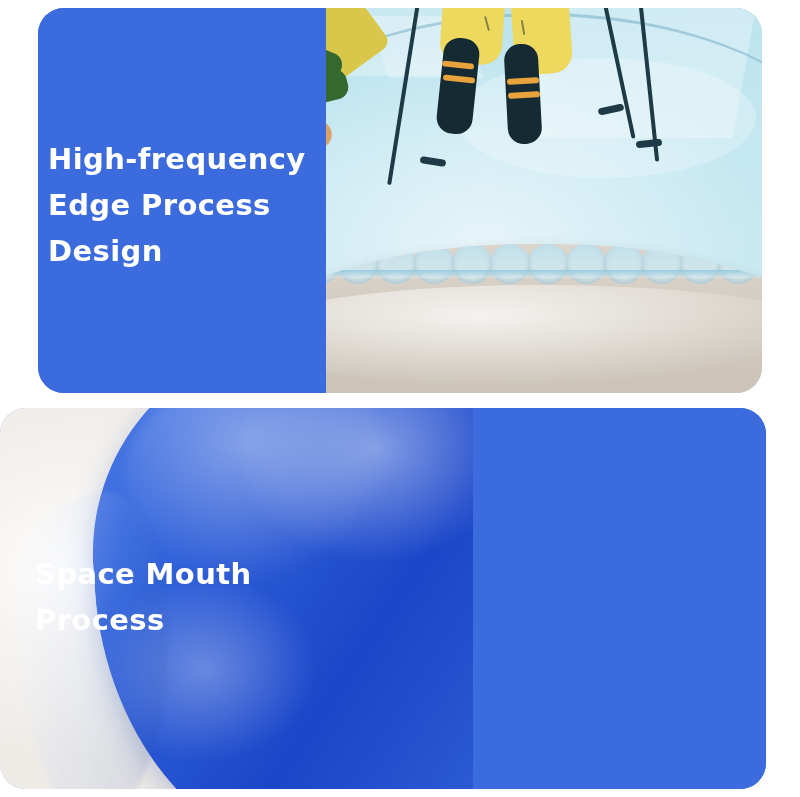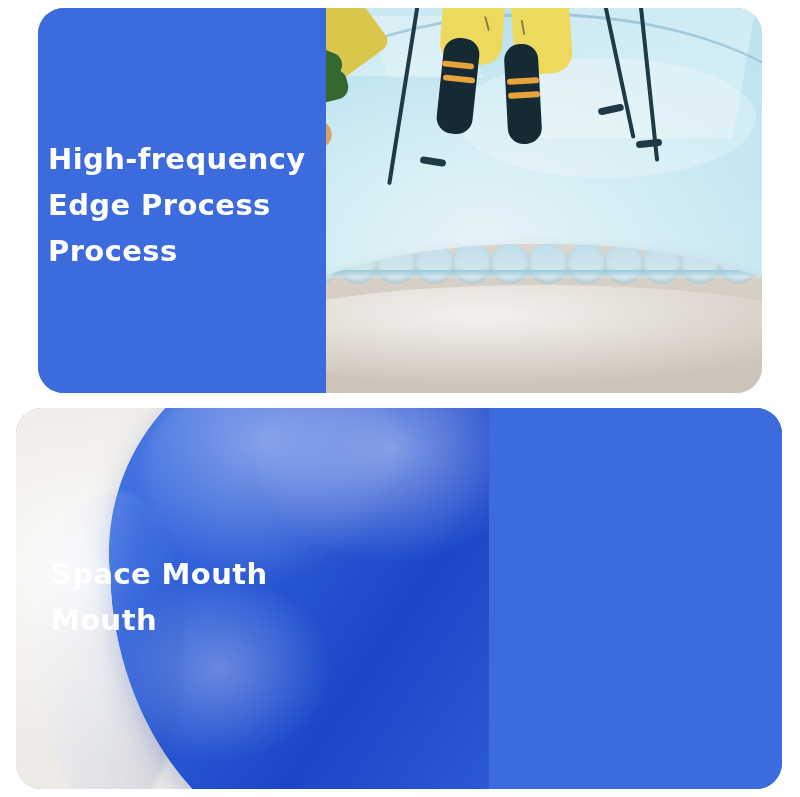--- a/index.html
+++ b/index.html
@@ -168,21 +168,20 @@
   
   .section-bottom {
     position: absolute;
     left: 0px;
     top: 408px;
     width: 766px;
     height: 381px;
     border-radius: 26px;
     overflow: hidden;
     background: #3b6bdd;
-    margin-left: 16px;
   }
   .photo-bottom {
     position: absolute;
     left: 0; top: 0;
     width: 473px; height: 100%;
     overflow: hidden;
     background: #f3f1ee;
   }
   .pb-bg {
     position:absolute; left:0; top:0; width:100%; height:100%;
@@ -305,36 +304,36 @@
         </div>
         <div class="rim-gloss"></div>
       </div>
 
     </div>
 
     <div class="panel-blue-left"></div>
     <div class="caption-block">
       <div class="caption-line">High-frequency</div>
       <div class="caption-line">Edge Process</div>
-      <div class="caption-line">Process</div>
+      <div class="caption-line">Design</div>
     </div>
   </div>
 
   <div class="section-bottom">
 
     <div class="photo-bottom">
       <div class="pb-bg"></div>
 
       <div class="cushion">
         <div class="cushion-sheen"></div>
       </div>
       <div class="cushion-fold"></div>
 
     </div>
 
     <div class="panel-blue-right"></div>
     <div class="caption-block-b">
       <div class="caption-line">Space Mouth</div>
-      <div class="caption-line">Mouth</div>
+      <div class="caption-line">Process</div>
     </div>
   </div>
 
 </div>
 
 </body></html>

